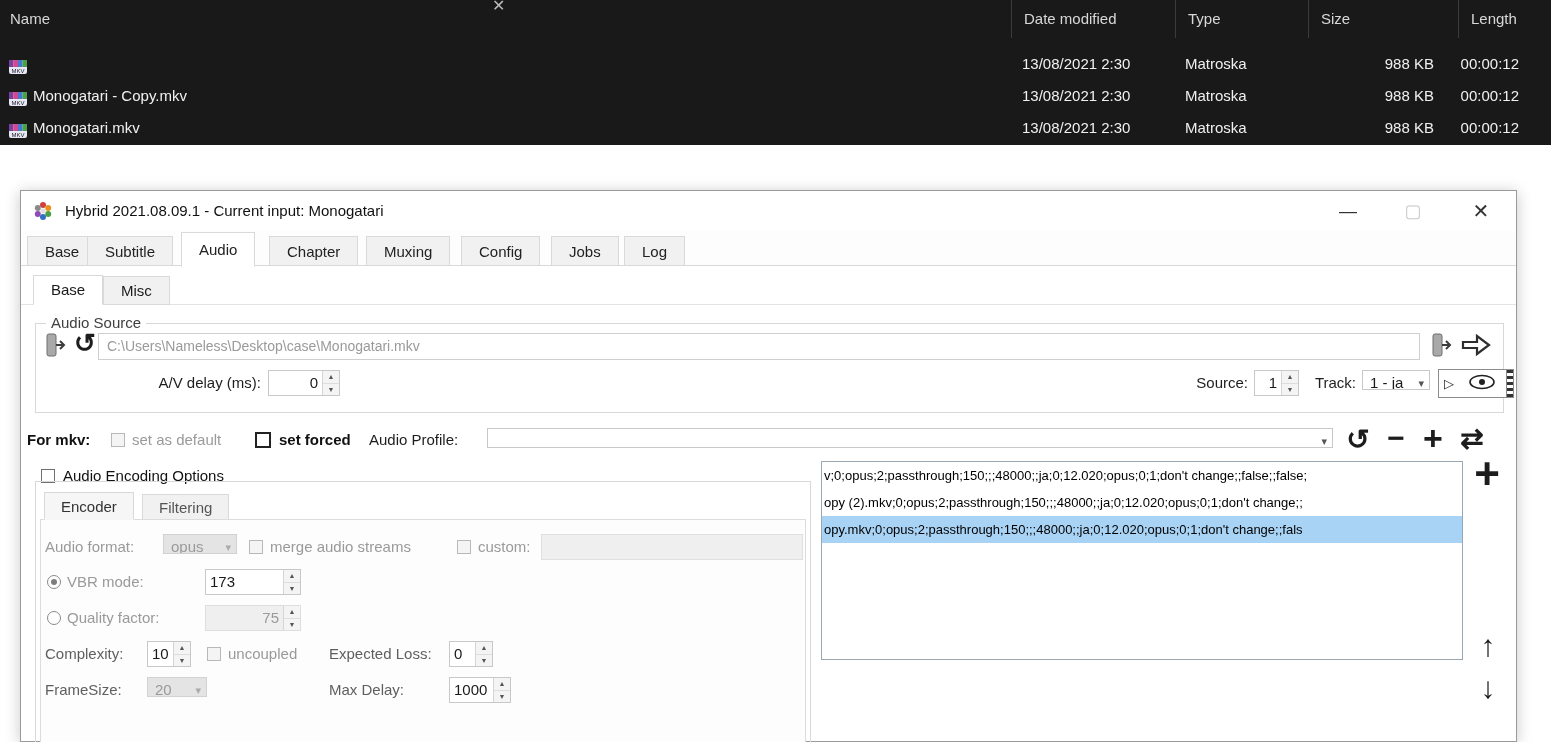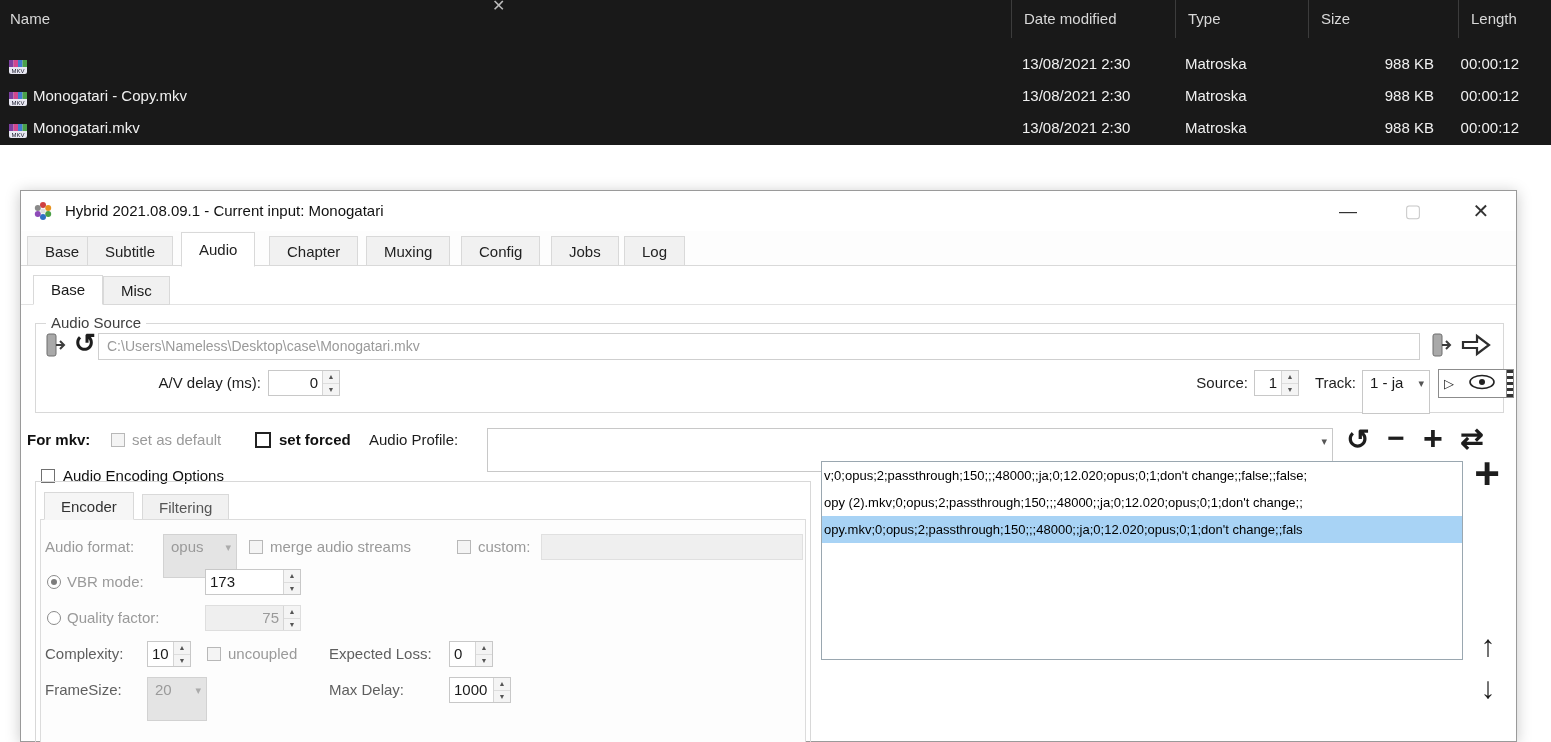--- a/index.html
+++ b/index.html
@@ -39,21 +39,21 @@
 
   .spin { position:absolute; display:flex; border:1px solid #c8c8c8; background:#fff; height:26px; }
   .spin .val { flex:1; line-height:24px; padding:0 4px; white-space:nowrap; overflow:hidden; }
   .spin .val.r { text-align:right; }
   .spin.disabled { background:#efefef; border-color:#dedede;justify-content:flex-end; }
   .spin.disabled .val { color:#9a9a9a; }
   .btns { width:17px; display:flex; flex-direction:column; border-left:1px solid #d5d5d5; }
   .sb { flex:1; font-size:7px; line-height:11px; text-align:center; color:#555; background:#f4f4f4; cursor:default; }
   .sb:first-child { border-bottom:1px solid #ddd; }
 
-  .combo { position:absolute; border:1px solid #c8c8c8; background:#fff; height:44px; line-height:24px; padding:0 14px 0 7px; white-space:nowrap; overflow:hidden; }
+  .combo { position:absolute; border:1px solid #c8c8c8; background:#fff; height:20px; line-height:24px; padding:0 14px 0 7px; white-space:nowrap; overflow:hidden; }
   .combo .carrow { position:absolute; right:5px; top:0; line-height:24px; font-size:11px; color:#555; }
   .combo.disabled { background:#e4e4e4; border-color:#d2d2d2; color:#9a9a9a; }
   .combo.disabled .carrow { color:#ababab; }
 
   .cb { position:absolute; width:14px; height:14px; border:1px solid #707070; background:#fff; }
   .cb.bold { border:2px solid #222; }
   .cb.dim { border-color:#b8b8b8; background:#f4f4f4; }
   .radio { position:absolute; width:14px; height:14px; border:1px solid #8a8a8a; border-radius:50%; background:#fff; }
   .radio.on::after { content:""; position:absolute; left:3px; top:3px; width:6px; height:6px; border-radius:50%; background:#7d7d7d; }
 

